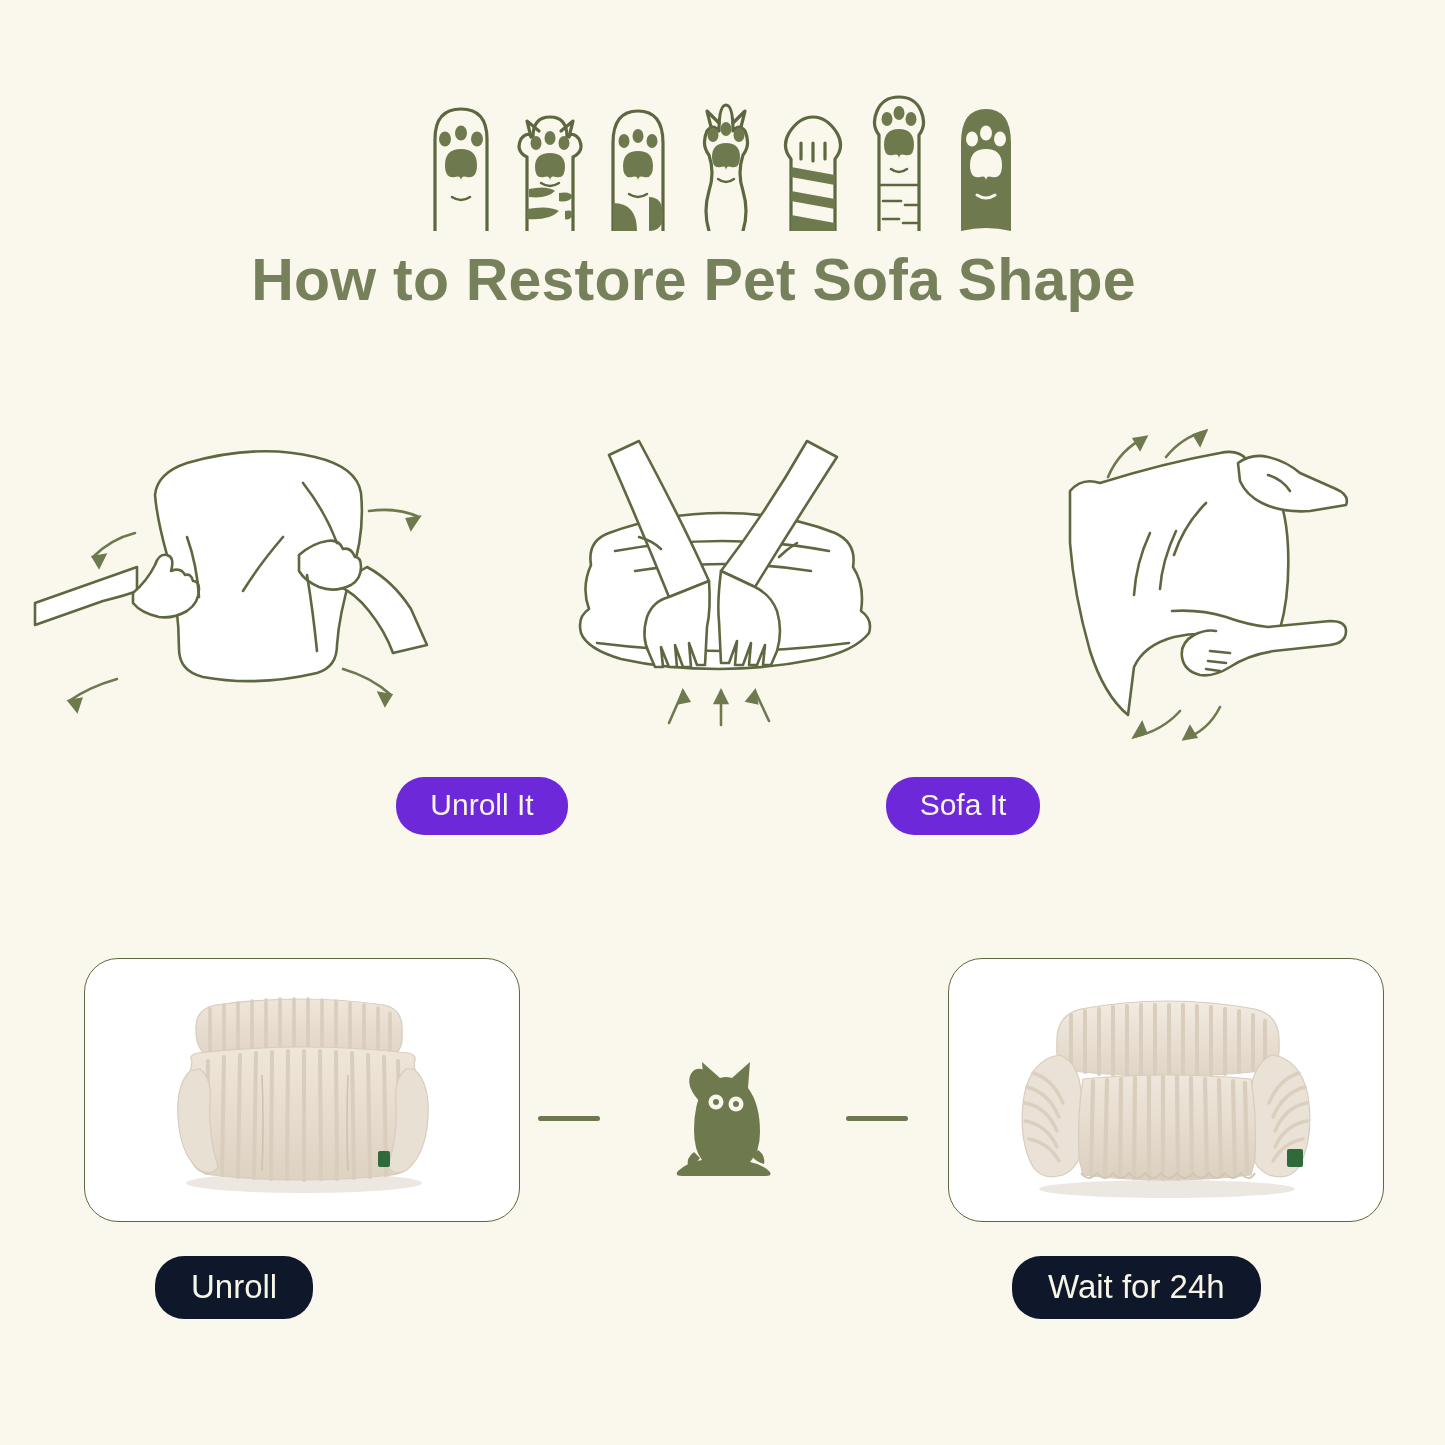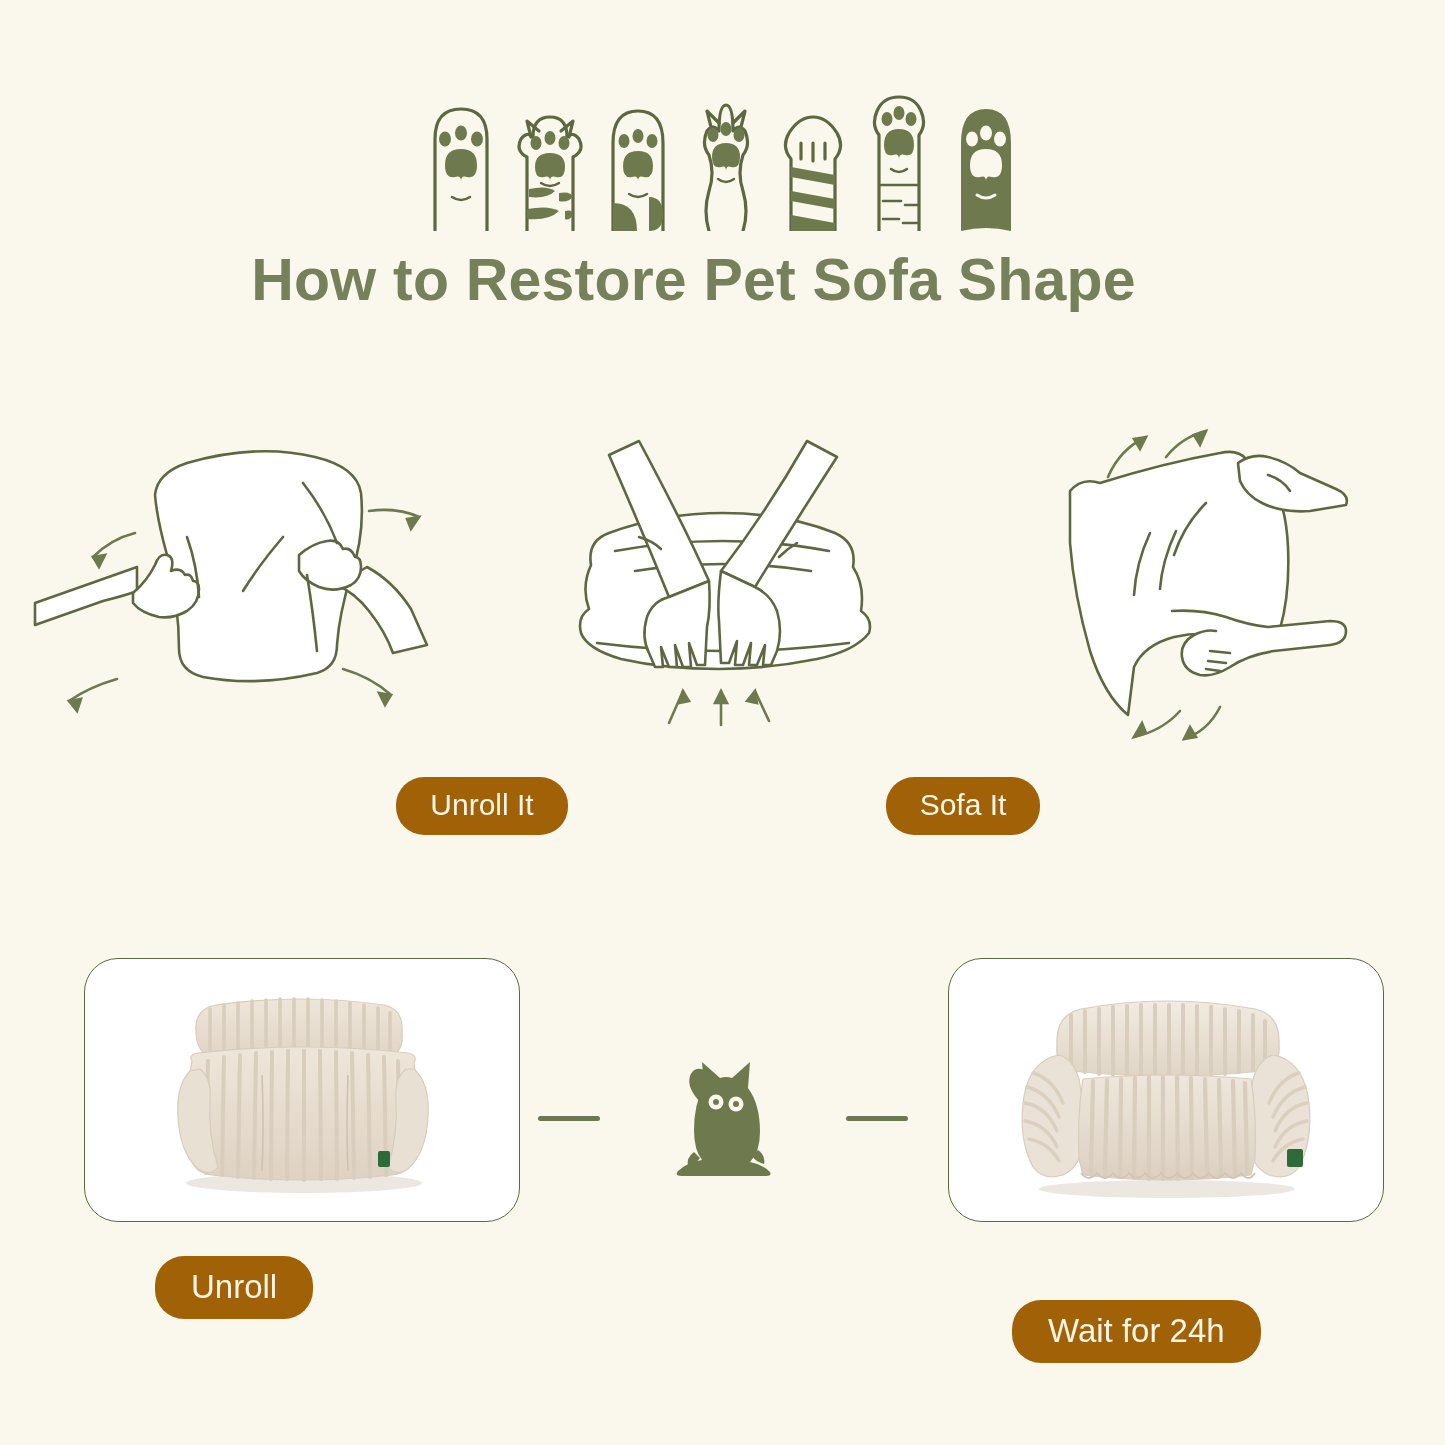--- a/index.html
+++ b/index.html
@@ -35,21 +35,21 @@
   .panel{width:481px;height:330px;position:relative;}
   .panel svg{position:absolute;left:50%;top:0;transform:translateX(-50%);}
 
   
   .pill-row{
     position:absolute;left:0;top:778px;width:1445px;height:56px;
     display:flex;justify-content:center;align-items:center;
   }
   .pill-cell{width:481px;display:flex;justify-content:center;}
   .pill{
-    background:#a16207;color:#f7f5e6;
+    background:#6d28d9;color:#f7f5e6;
     border-radius:28px;
     font-size:30px;line-height:1;
     padding:13px 34px 15px;
     white-space:nowrap;
     display:inline-block;
   }
 
   
   .cards{
     position:absolute;left:0;top:958px;width:1445px;height:262px;
@@ -76,28 +76,28 @@
   }
   .dash.l{margin-right:58px;}
   .dash.r{margin-left:58px;}
 
   
   .bottom-pills{
     position:absolute;left:0;top:1256px;width:1445px;height:58px;
   }
   .bp{
     position:absolute;top:0;
-    background:#a16207;color:#f7f5e6;
+    background:#0f172a;color:#f7f5e6;
     border-radius:29px;
     font-size:33px;line-height:1;
     padding:14px 36px 16px;
     white-space:nowrap;
   }
   .bp.left{left:155px;}
-  .bp.right{left:1012px;margin-top:44px;}
+  .bp.right{left:1012px;}
 </style>
 </head>
 <body>
 
 <div class="stage">
 
   <div class="paw-row">
 
     <svg class="paw" width="84" height="150" viewBox="0 0 84 150">
       <g fill="none" stroke="#5e6840" stroke-width="3.2" stroke-linecap="round" stroke-linejoin="round">

